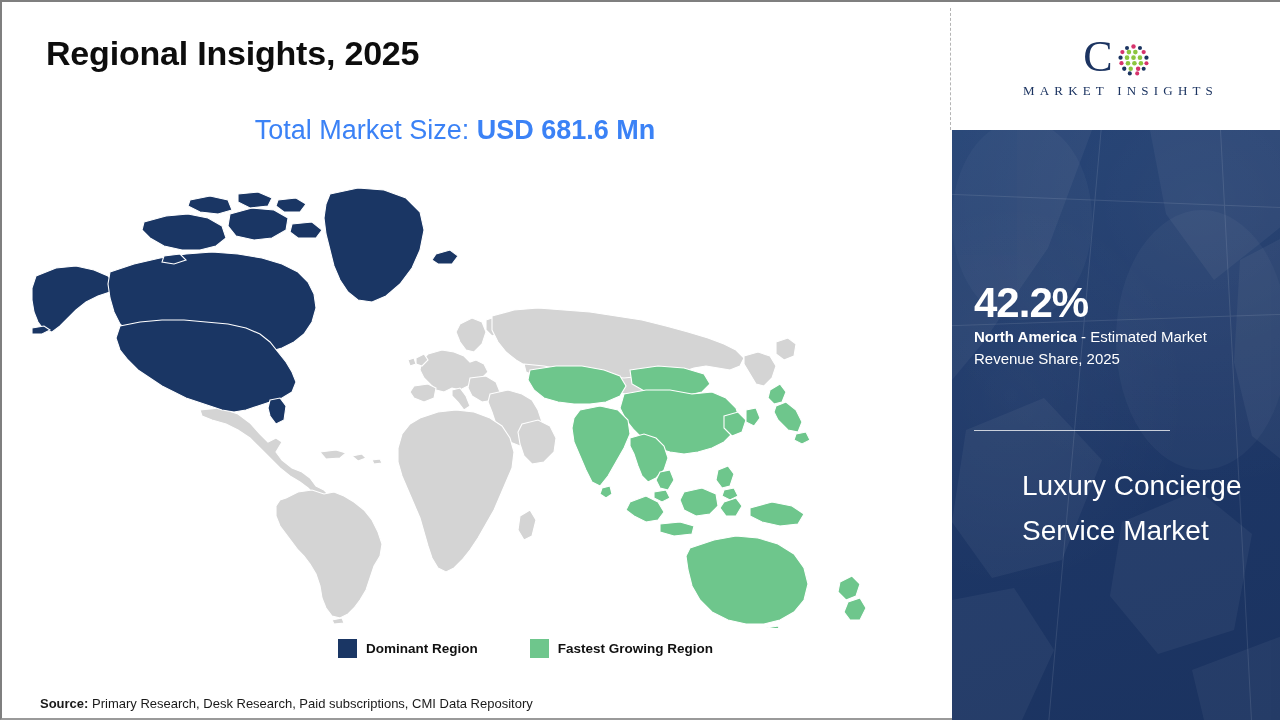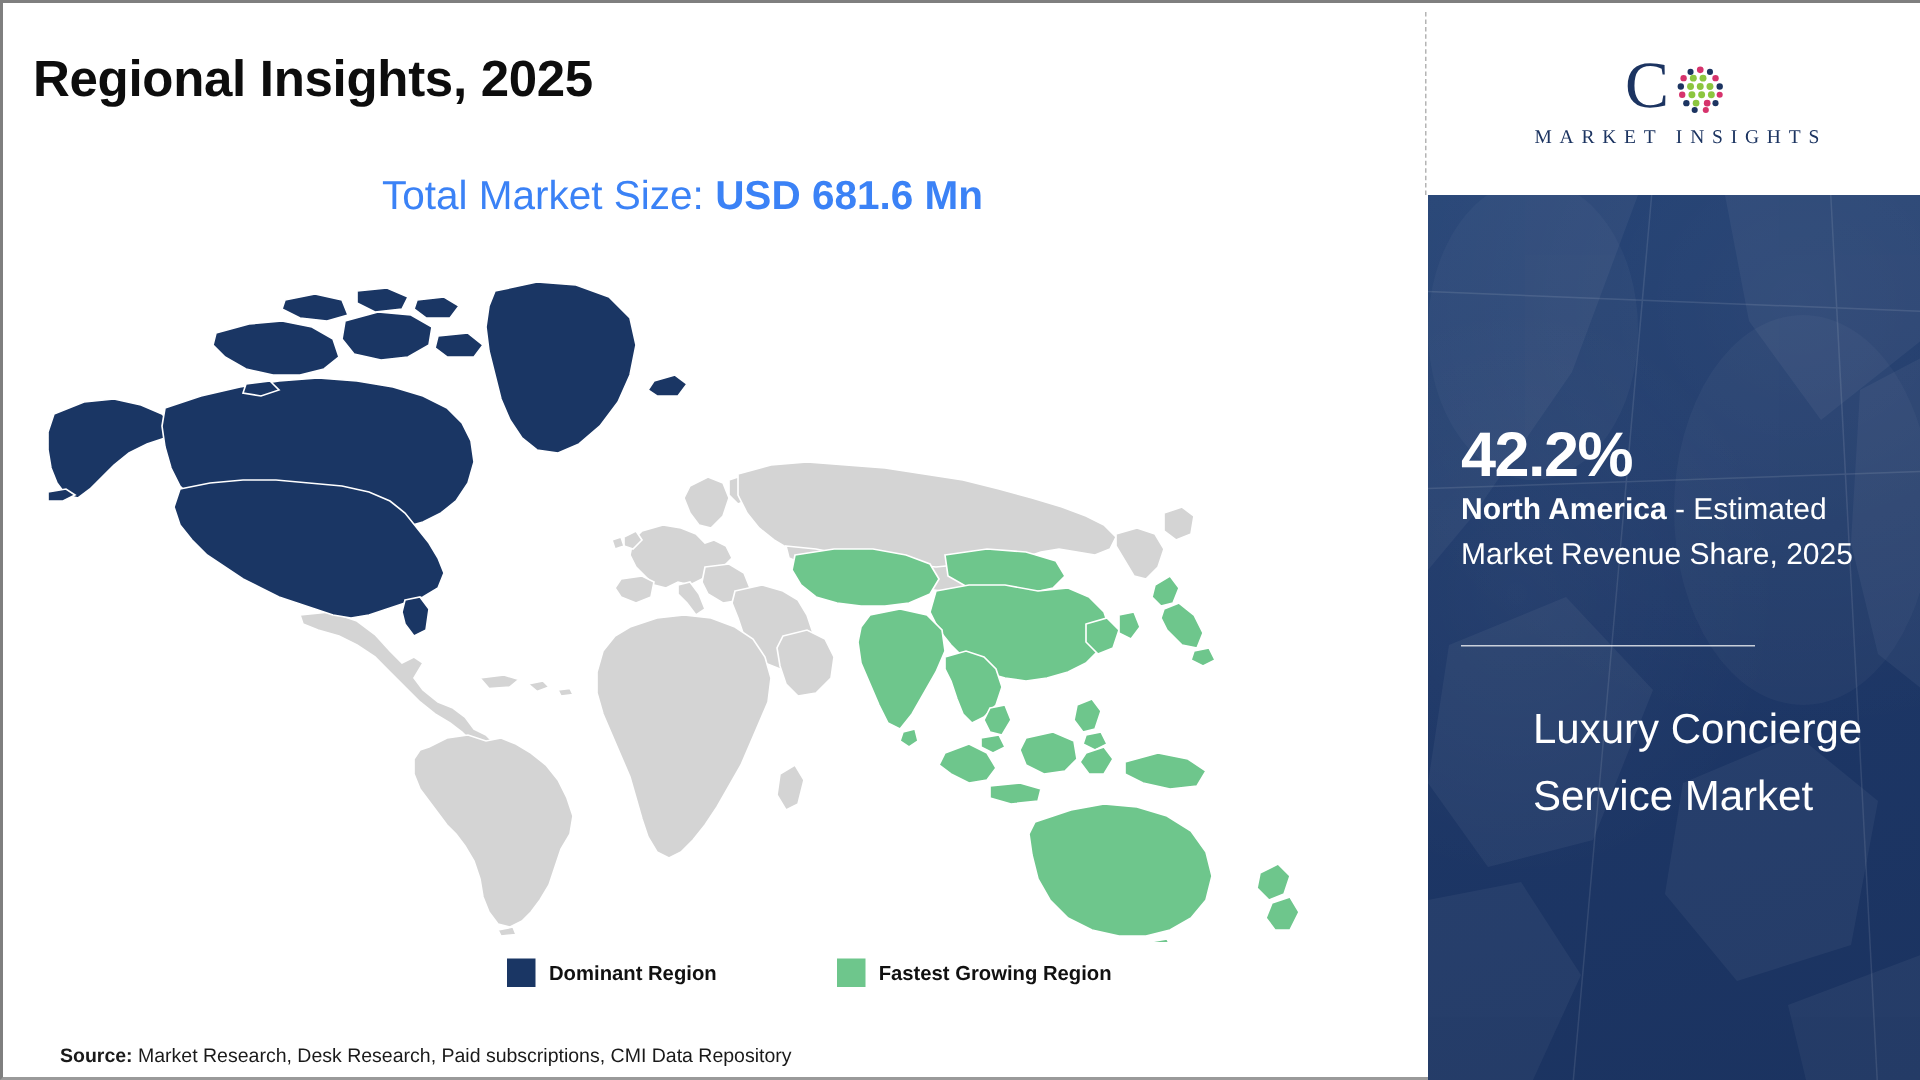--- a/index.html
+++ b/index.html
@@ -15,21 +15,21 @@
     border-top:2px solid #7f7f7f;
     border-left:2px solid #7f7f7f;
     border-bottom:2px solid #9a9a9a;
     box-sizing:border-box;
   }
 
   
   .left-pane{position:absolute;left:0;top:0;width:948px;height:716px;}
 
   .page-title{
-    position:absolute;left:20px;top:32px;
+    position:absolute;left:44px;top:32px;
     font-size:34px;font-weight:bold;color:#0d0d0d;
     letter-spacing:-0.2px;white-space:nowrap;
   }
 
   .market-size{
     position:absolute;left:0;top:113px;width:906px;
     text-align:center;font-size:27px;color:#3b82f6;white-space:nowrap;
   }
   .market-size .label{font-weight:400;}
   .market-size .value{font-weight:bold;}
@@ -37,21 +37,21 @@
   
   .map-wrap{position:absolute;left:22px;top:178px;width:860px;height:448px;}
   .map-wrap svg{width:100%;height:100%;display:block;}
   .land-base{fill:#d4d4d4;stroke:#ffffff;stroke-width:1.1;}
   .land-navy{fill:#1a3664;stroke:#ffffff;stroke-width:1.1;}
   .land-green{fill:#6ec68c;stroke:#ffffff;stroke-width:1.1;}
 
   
   .legend{
     position:absolute;left:296px;top:637px;
-    display:flex;align-items:center;gap:80px;padding-left:40px;
+    display:flex;align-items:center;gap:52px;padding-left:40px;
   }
   .legend-item{display:flex;align-items:center;gap:9px;}
   .swatch{width:19px;height:19px;display:block;}
   .swatch.navy{background:#1a3664;}
   .swatch.green{background:#6ec68c;}
   .legend-label{font-size:13.5px;font-weight:bold;color:#111111;white-space:nowrap;}
 
   
   .source{
     position:absolute;left:38px;top:694px;
@@ -97,21 +97,21 @@
   }
   .panel-texture{position:absolute;inset:0;opacity:1;pointer-events:none;}
   .panel-texture svg{width:100%;height:100%;display:block;}
 
   .stat-pct{
     position:absolute;left:22px;top:152px;
     font-size:42px;font-weight:bold;color:#ffffff;line-height:1;letter-spacing:-1px;
   }
   .stat-desc{
     position:absolute;left:22px;top:196px;width:292px;
-    font-size:20px;color:#ffffff;line-height:1.48;font-weight:300;
+    font-size:15px;color:#ffffff;line-height:1.48;font-weight:300;
   }
   .stat-desc b{font-weight:bold;}
   .stat-rule{
     position:absolute;left:22px;top:300px;width:196px;height:1px;
     background:rgba(255,255,255,0.75);
   }
   .market-name{
     position:absolute;left:22px;top:333px;width:290px;
     font-size:28px;color:#ffffff;line-height:1.62;font-weight:300;margin-left:48px;
   }
@@ -253,21 +253,21 @@
         <span class="swatch navy"></span>
         <span class="legend-label">Dominant Region</span>
       </div>
       <div class="legend-item">
         <span class="swatch green"></span>
         <span class="legend-label">Fastest Growing Region</span>
       </div>
     </div>
 
     <div class="source">
-      <span class="src-label">Source:</span><span class="src-text"> Market Research, Desk Research, Paid subscriptions, CMI Data Repository</span>
+      <span class="src-label">Source:</span><span class="src-text"> Primary Research, Desk Research, Paid subscriptions, CMI Data Repository</span>
     </div>
   </div>
 
   <div class="divider"></div>
 
   <div class="logo">
     <div class="logo-top">
       <span>C</span>
       <span class="logo-globe">
         <svg viewBox="0 0 40 40" xmlns="http://www.w3.org/2000/svg">

